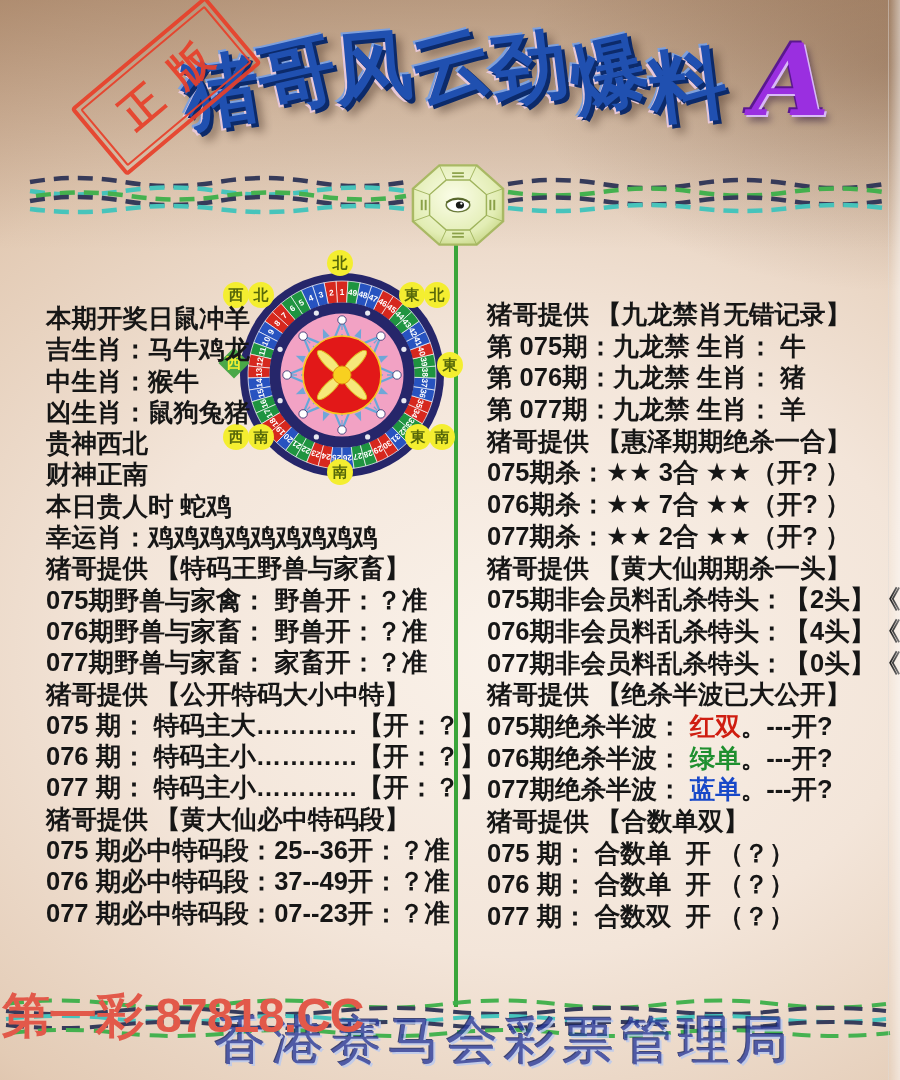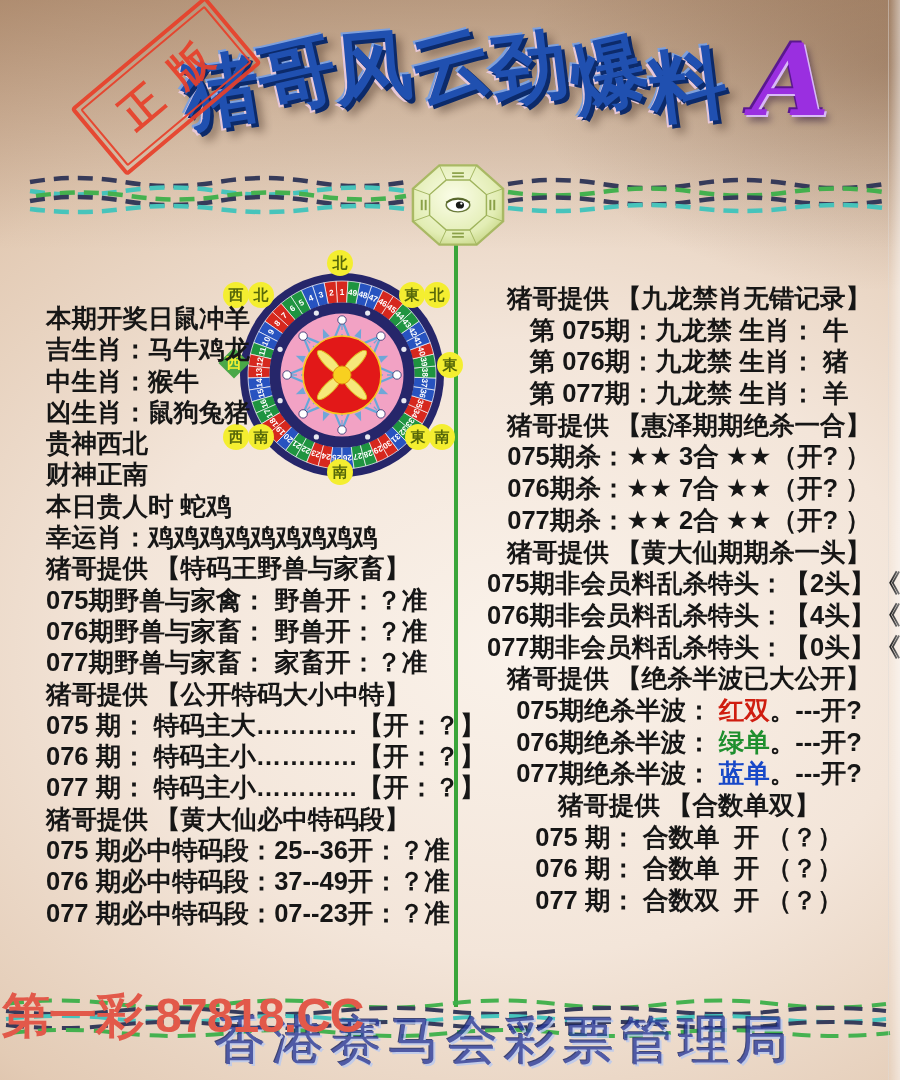--- a/index.html
+++ b/index.html
@@ -46,21 +46,21 @@
   .top-divider path,.bottom-divider path{fill:none;stroke-linecap:butt;}
   .badge{position:absolute;left:403px;top:156px;width:110px;height:98px;z-index:3;}
   .stem{position:absolute;left:454px;top:245px;width:4px;height:762px;background:#3aa53a;z-index:1;}
   
   .wheel{position:absolute;left:207px;top:240px;width:270px;height:270px;z-index:3;
          font-family:"Liberation Sans","DejaVu Sans",sans-serif;}
   
   .col{position:absolute;z-index:3;color:#161616;font-weight:bold;white-space:pre;}
   .col .tline{height:31.3px;line-height:31.3px;font-size:25.5px;}
   .left{left:46px;top:303px;width:412px;}
-  .right{left:487px;top:283px;width:404px;text-align:center;}
+  .right{left:487px;top:299px;width:404px;}
   .right .tline{height:31.7px;line-height:31.7px;}
   
   .watermark{
     position:absolute;left:214px;top:1006px;z-index:5;white-space:nowrap;
     font-size:52px;font-weight:normal;letter-spacing:6px;color:#2e3f9e;opacity:.82;
     text-shadow:2px 2px 0 #b9c9f0,-1px -1px 0 #1a2560;
     text-align:right;
   }
   .site{
     position:absolute;left:2px;top:992px;z-index:6;white-space:nowrap;

